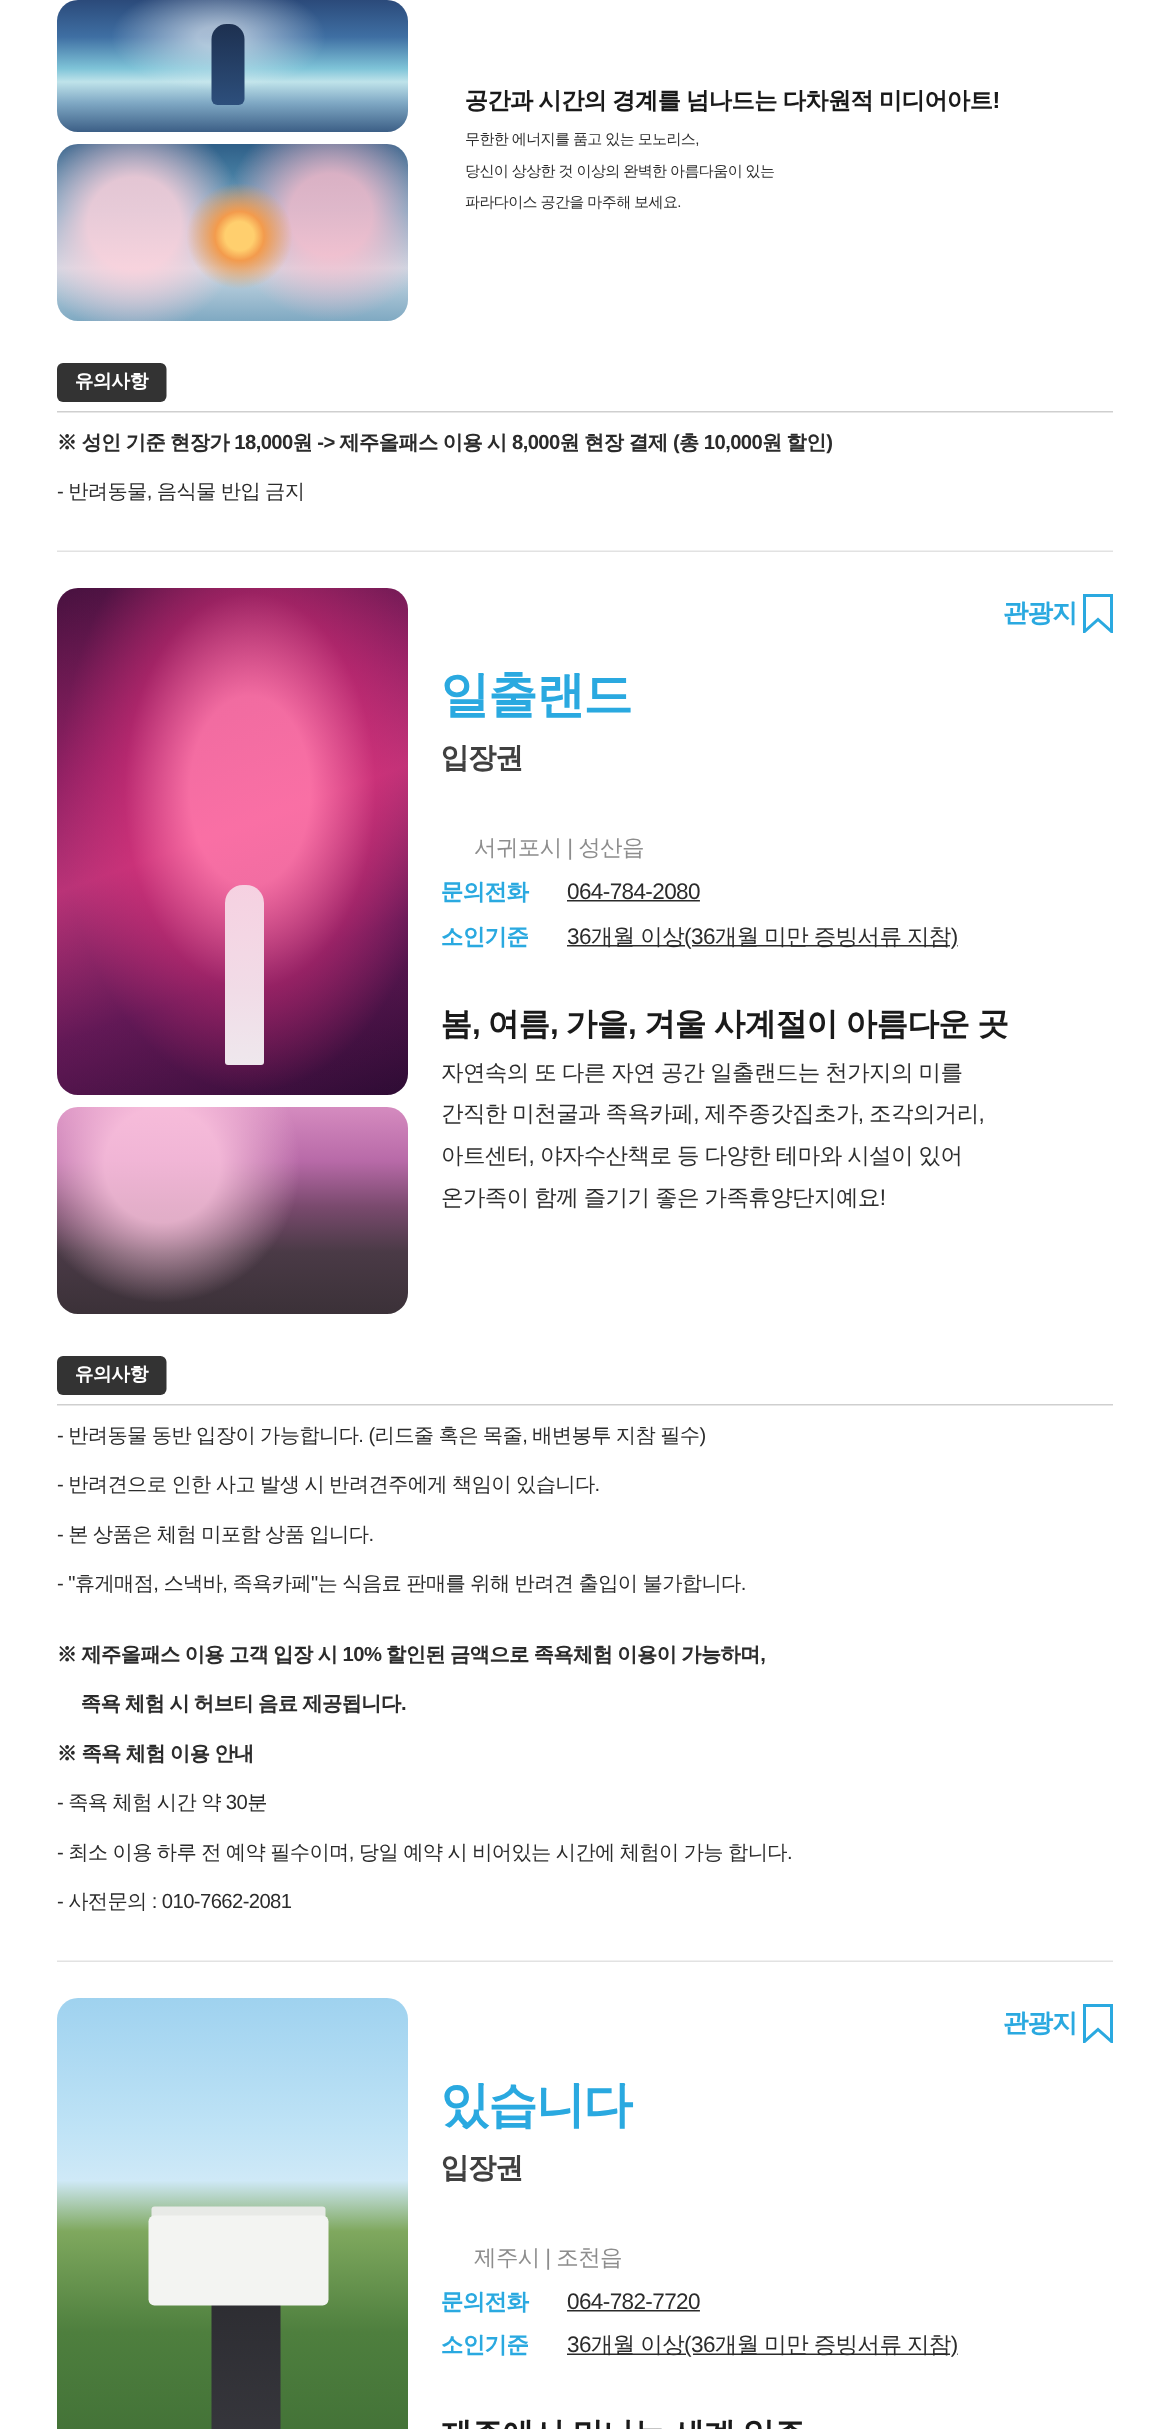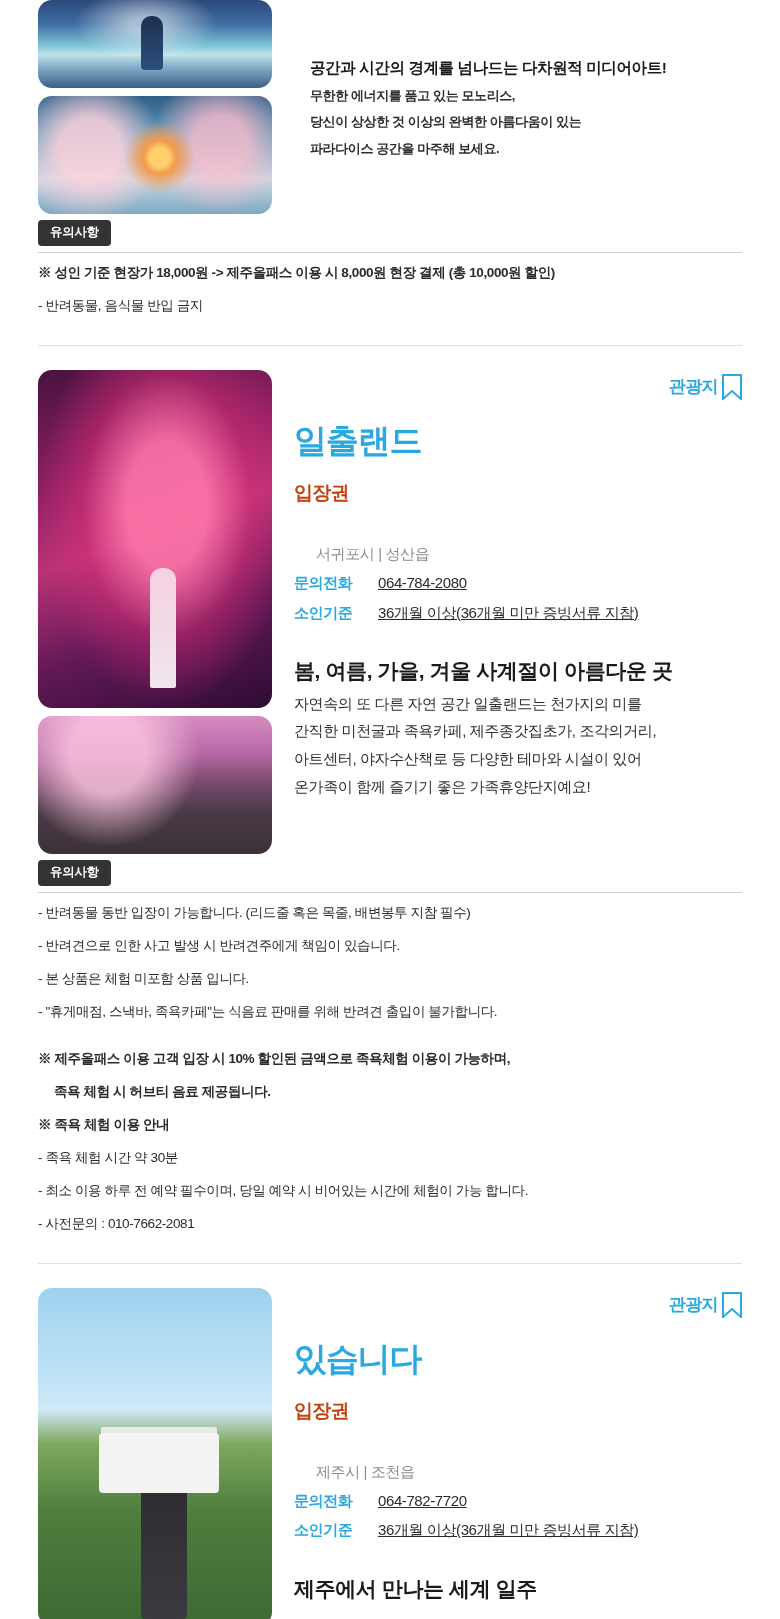--- a/index.html
+++ b/index.html
@@ -115,30 +115,29 @@
     padding-top: 56px;
   }
   .desc-title {
     font-size: 15.5px;
     font-weight: bold;
     color: #1a1a1a;
     line-height: 1.6;
     letter-spacing: -0.4px;
   }
   .desc-body {
-    font-size: 13px;
+    font-size: 10px;
     color: #2d2d2d;
     line-height: 1.72;
     letter-spacing: -0.4px;
     margin-top: 4px;
-    font-weight: bold;
-  }
-
-  
-  .notice-wrap { padding: 0 38px; margin-top: 6px; }
+  }
+
+  
+  .notice-wrap { padding: 0 38px; margin-top: 28px; }
   .notice-tag {
     display: inline-block;
     background: #333333;
     color: #ffffff;
     font-size: 12.5px;
     font-weight: bold;
     letter-spacing: -0.3px;
     padding: 4px 12px 5px 12px;
     border-radius: 4px;
   }
@@ -181,25 +180,25 @@
 
   .info { flex: 1; padding-left: 22px; padding-top: 52px; }
   .prod-title {
     color: #2aa9e0;
     font-size: 33px;
     font-weight: bold;
     letter-spacing: -1.2px;
     line-height: 1.15;
   }
   .prod-sub {
-    color: #c2410c;
+    color: #404040;
     font-size: 19px;
     font-weight: bold;
     letter-spacing: -0.8px;
-    margin-top: 20px;
+    margin-top: 10px;
   }
   .meta {
     margin-top: 34px;
   }
   .meta-loc {
     color: #8d8d8d;
     font-size: 15px;
     letter-spacing: -0.4px;
     line-height: 1.9;
     margin-left: 22px;

